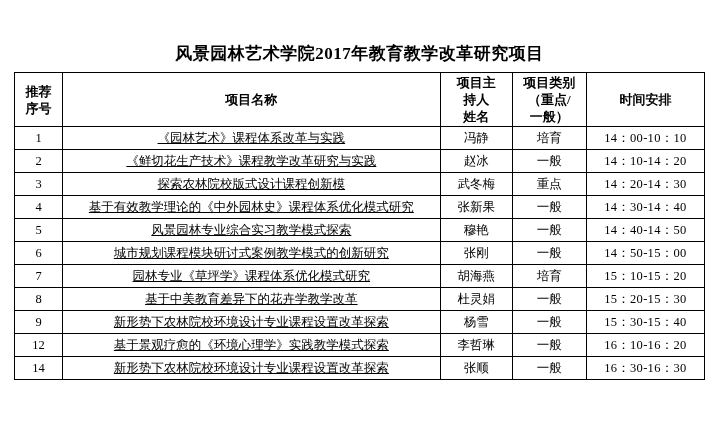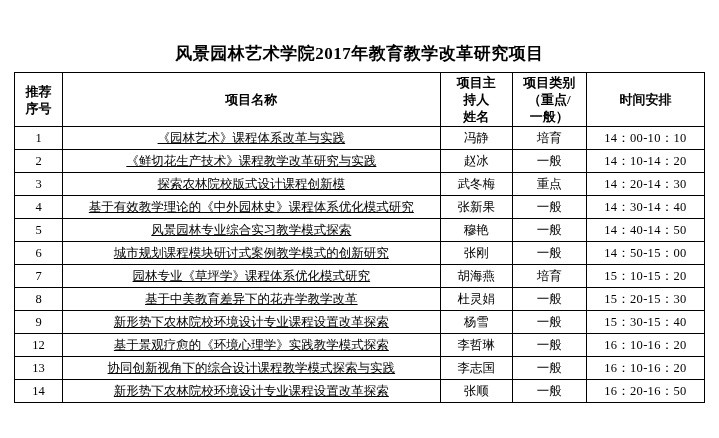--- a/index.html
+++ b/index.html
@@ -177,29 +177,22 @@
           <td class="time-cell">15：30-15：40</td>
         </tr>
         <tr>
           <td>12</td>
           <td class="name-cell">基于景观疗愈的《环境心理学》实践教学模式探索</td>
           <td>李哲琳</td>
           <td>一般</td>
           <td class="time-cell">16：10-16：20</td>
         </tr>
         <tr>
-          <td>13</td>
-          <td class="name-cell">协同创新视角下的综合设计课程教学模式探索与实践</td>
-          <td>李志国</td>
-          <td>一般</td>
-          <td class="time-cell">16：10-16：20</td>
-        </tr>
-        <tr>
           <td>14</td>
           <td class="name-cell">新形势下农林院校环境设计专业课程设置改革探索</td>
           <td>张顺</td>
           <td>一般</td>
-          <td class="time-cell">16：20-16：50</td>
+          <td class="time-cell">16：30-16：30</td>
         </tr>
       </tbody>
   </table>
 
 </div>
 
 </body></html>

